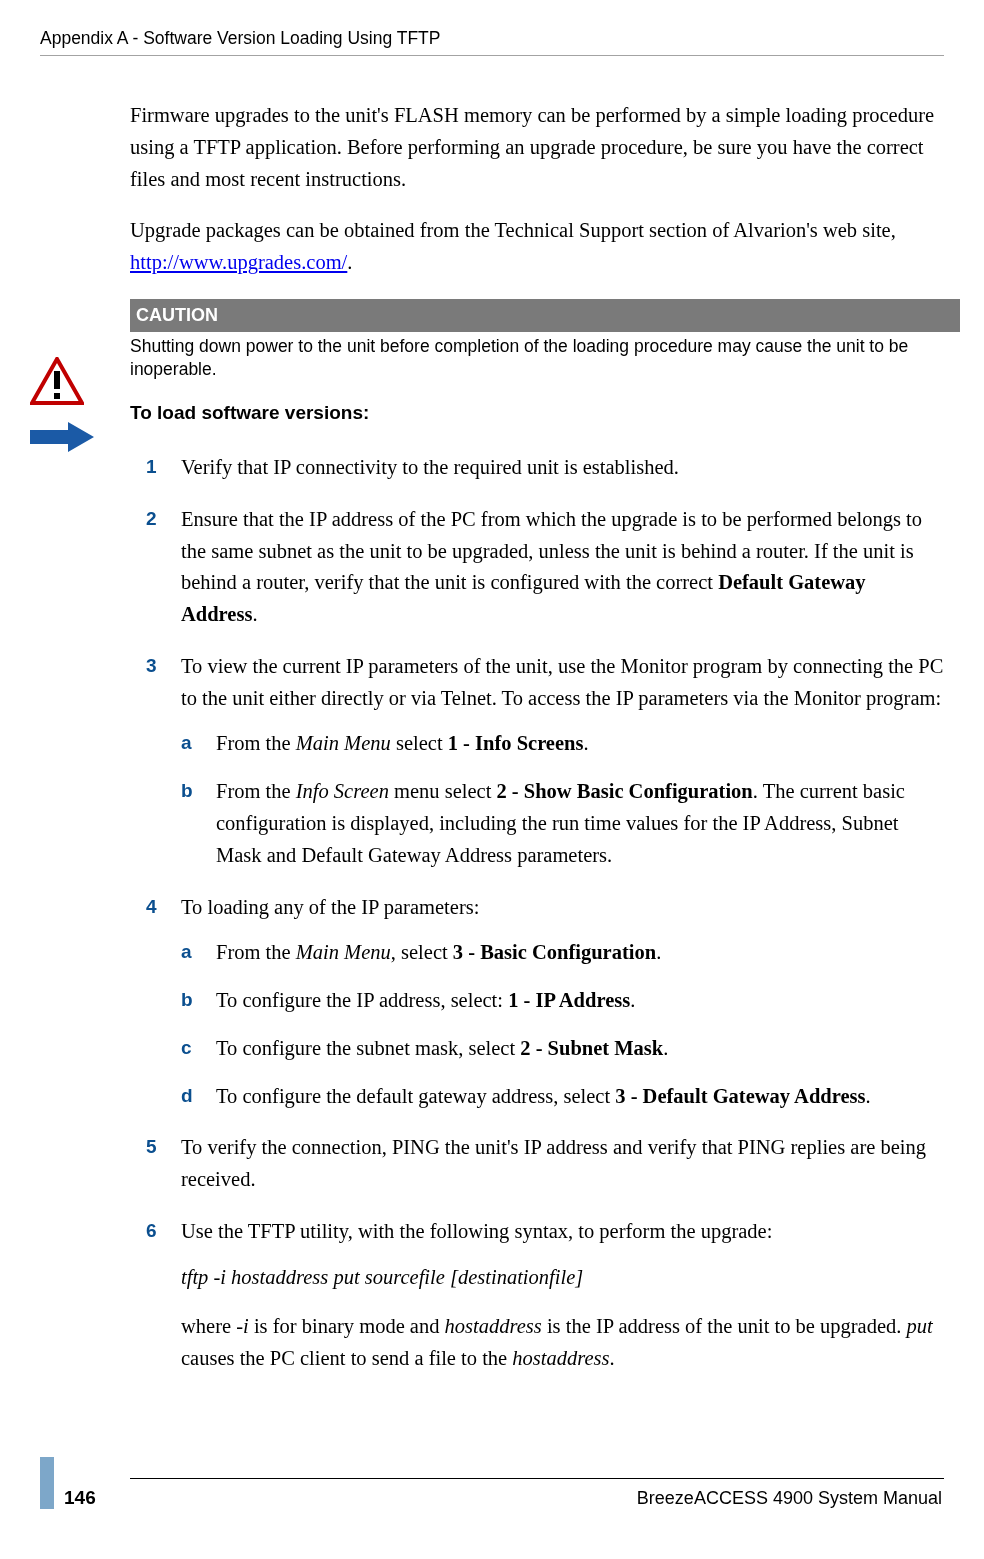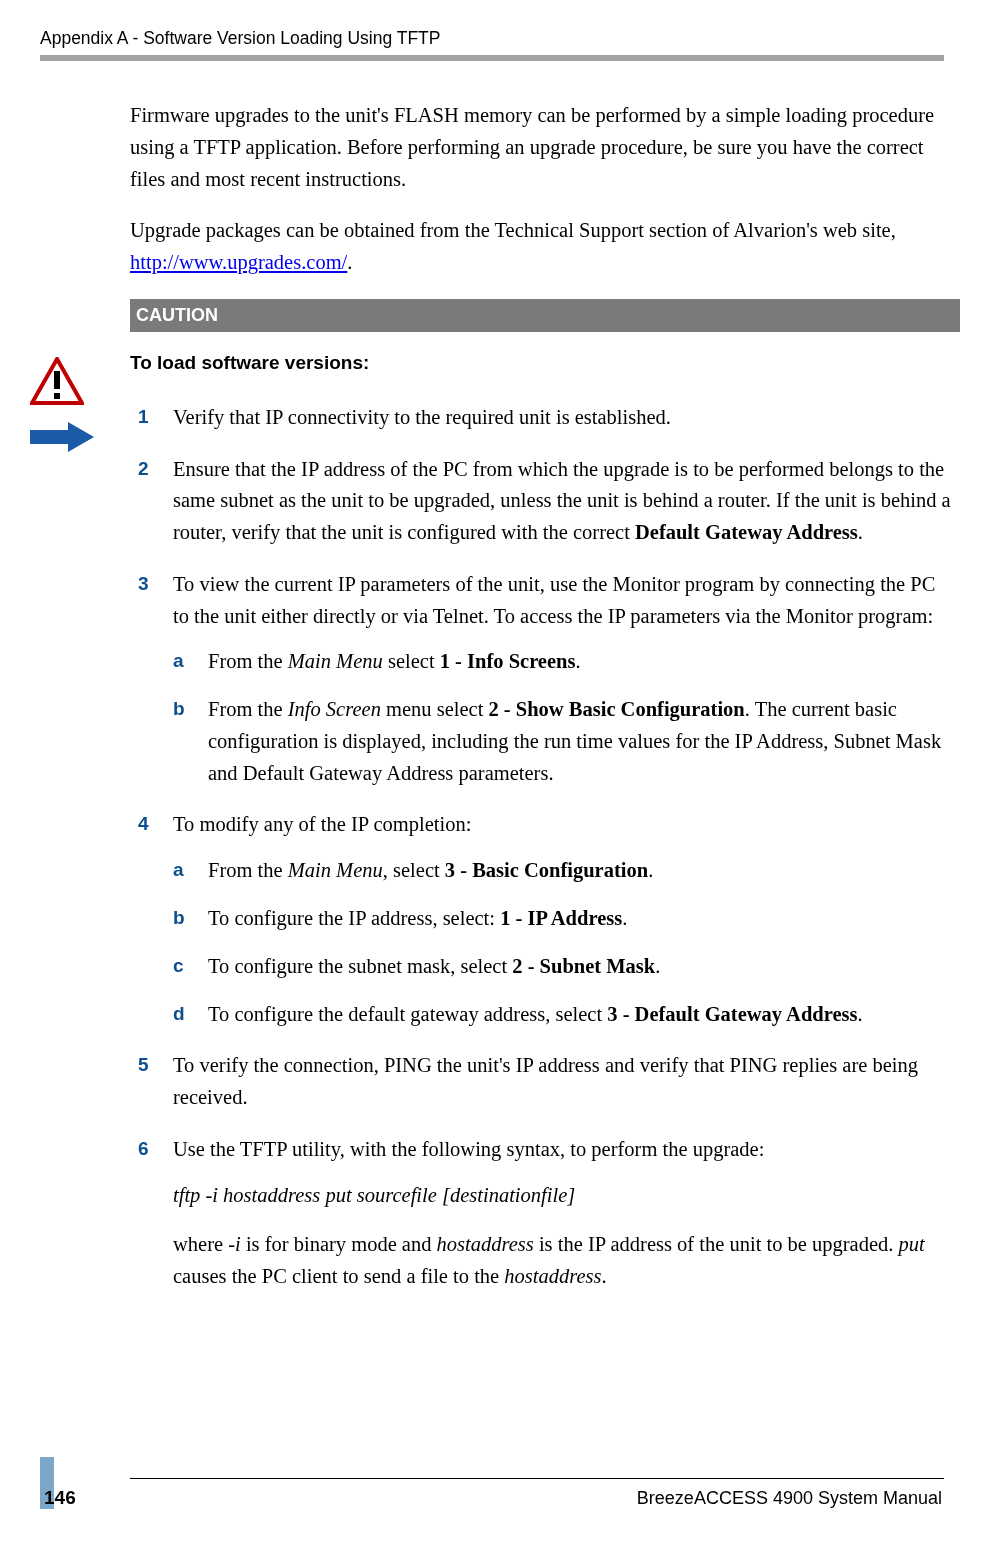--- a/index.html
+++ b/index.html
@@ -10,21 +10,21 @@
     font-family: Verdana, Geneva, sans-serif;
     font-size: 14px;
     color: #000;
     position: relative;
   }
   .page-header {
     position: absolute;
     top: 28px;
     left: 40px;
     right: 40px;
-    border-bottom: 6px solid #a3a3a3;
+    border-bottom: 1px solid #a3a3a3;
     padding-bottom: 6px;
     font-family: Arial, Helvetica, sans-serif;
     font-size: 17.5px;
   }
   .content {
     position: absolute;
     top: 100px;
     left: 130px;
     width: 830px;
   }
@@ -70,21 +70,21 @@
   }
   .subhead {
     font-family: Arial, Helvetica, sans-serif;
     font-weight: bold;
     font-size: 19px;
     margin: 14px 0 28px 0;
   }
   ol.main-list {
     list-style: none;
     padding: 0;
-    margin: 8px;
+    margin: 16px;
     counter-reset: mainitem;
   }
   ol.main-list > li {
     position: relative;
     padding-left: 35px;
     margin-bottom: 20px;
     counter-increment: mainitem;
     font-family: "Bookman Old Style", Georgia, "Times New Roman", serif;
     font-size: 20.5px;
     line-height: 1.55;
@@ -141,21 +141,21 @@
   }
   .footer-row {
     display: flex;
     justify-content: space-between;
     align-items: flex-end;
     font-family: Arial, Helvetica, sans-serif;
   }
   .page-number {
     font-weight: bold;
     font-size: 19px;
-    padding-left: 4px;
+    padding-left: 24px;
   }
   .manual-name {
     font-size: 18px;
     padding-right: 2px;
   }
   .side-bar {
     position: absolute;
     left: 40px;
     bottom: 50px;
     width: 14px;
@@ -185,20 +185,21 @@
         <rect x="24" y="14" width="6" height="18" fill="#000"></rect>
         <rect x="24" y="36" width="6" height="6" fill="#000"></rect>
       </svg>
     </span>
     <span class="arrow-icon">
       <svg width="64" height="30" viewBox="0 0 64 30">
         <polygon points="0,8 38,8 38,0 64,15 38,30 38,22 0,22" fill="#1b5aa6"></polygon>
       </svg>
     </span>
     <div class="caution-title">CAUTION</div>
+    <div class="caution-body">Shutting down power to the unit before completion of the loading procedure may cause the unit to be inoperable.</div>
   </div>
 
   <div class="subhead">To load software versions:</div>
 
   <ol class="main-list">
     <li>
       <span>Verify that IP connectivity to the required unit is established.</span>
     </li>
     <li>
       <span>Ensure that the IP address of the PC from which the upgrade is to be performed belongs to the same subnet as the unit to be upgraded, unless the unit is behind a router. If the unit is behind a router, verify that the unit is configured with the correct </span><span class="bold">Default Gateway Address</span><span>.</span>
@@ -208,21 +209,21 @@
       <ol class="sub-list">
         <li>
           <span>From the </span><span class="italic">Main Menu</span><span> select </span><span class="bold">1 - Info Screens</span><span>.</span>
         </li>
         <li>
           <span>From the </span><span class="italic">Info Screen</span><span> menu select </span><span class="bold">2 - Show Basic Configuration</span><span>. The current basic configuration is displayed, including the run time values for the IP Address, Subnet Mask and Default Gateway Address parameters.</span>
         </li>
       </ol>
     </li>
     <li>
-      <span>To modify any of the IP completion:</span>
+      <span>To loading any of the IP parameters:</span>
       <ol class="sub-list">
         <li>
           <span>From the </span><span class="italic">Main Menu</span><span>, select </span><span class="bold">3 - Basic Configuration</span><span>.</span>
         </li>
         <li>
           <span>To configure the IP address, select: </span><span class="bold">1 - IP Address</span><span>.</span>
         </li>
         <li>
           <span>To configure the subnet mask, select </span><span class="bold">2 - Subnet Mask</span><span>.</span>
         </li>

